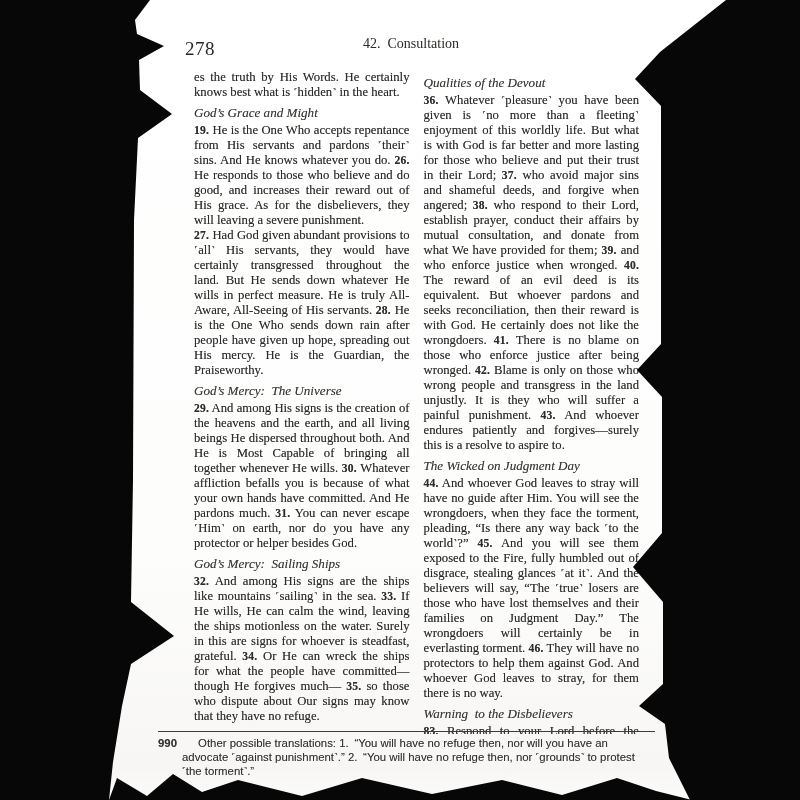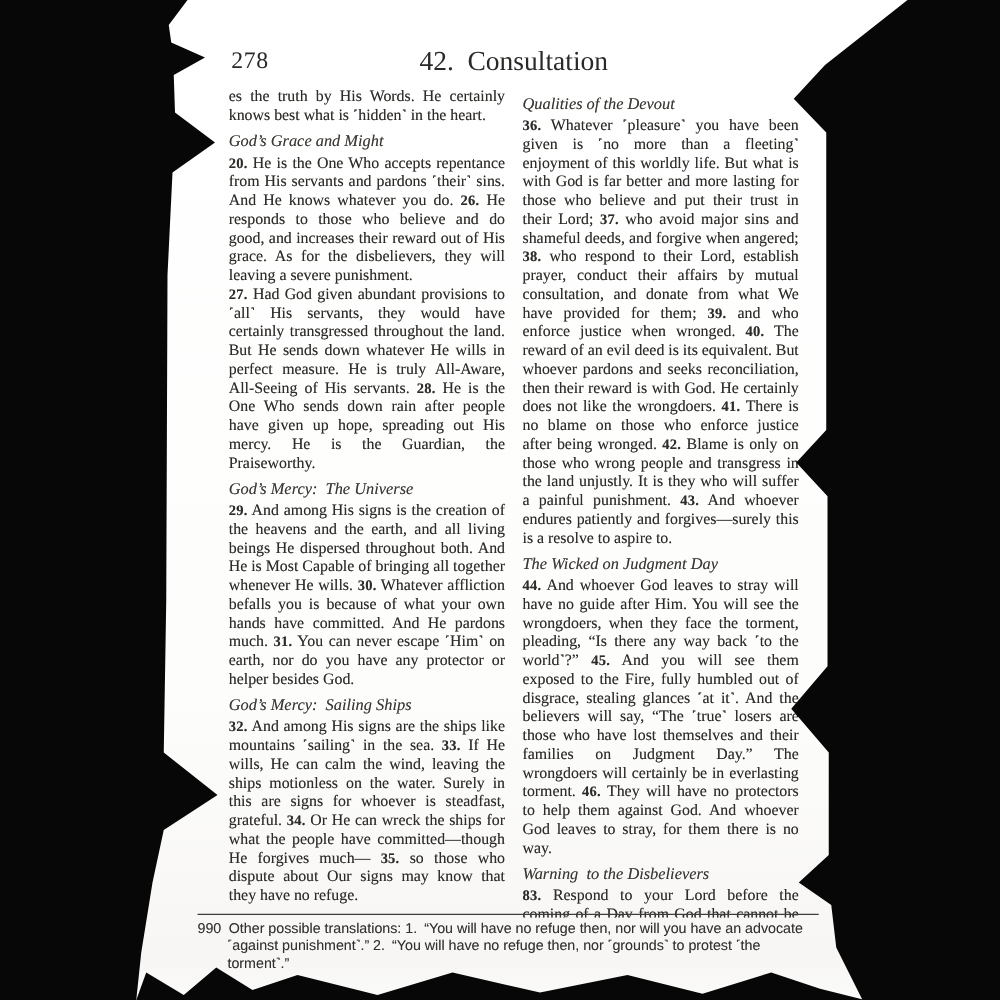--- a/index.html
+++ b/index.html
@@ -13,62 +13,62 @@
   }
   .content{
     position:absolute;left:183px;top:36px;width:456px;
   }
   .header{position:relative;height:30px;margin-bottom:4px;}
   .page-number{
     position:absolute;left:2px;top:2px;font-size:19px;letter-spacing:0.5px;color:#2b2927;
   }
   .chapter-title{
     position:absolute;left:50%;top:0;transform:translateX(-50%);
-    font-size:22px;white-space:nowrap;color:#2b2927;
+    font-size:14px;white-space:nowrap;color:#2b2927;
   }
   .columns{
-    display:flex;flex-direction:row;gap:14px;height:664px;overflow:hidden;
+    display:flex;flex-direction:row;gap:14px;height:664px;overflow:hidden;margin-left:11px;
   }
   .col{width:221px;}
   .para{
     font-size:12.7px;line-height:15px;text-align:justify;
     text-shadow:0 0 0.5px rgba(70,65,60,0.55);
   }
   .vnum{font-weight:bold;font-size:11.6px;letter-spacing:0.2px;}
   .heading{
     font-style:italic;text-align:left;font-size:13.1px;line-height:16px;
     margin:5px 0 2px 0;color:#3a3734;text-shadow:0 0 0.5px rgba(70,65,60,0.5);
   }
   .footnote-block{
     position:absolute;left:158px;top:731px;width:497px;
     border-top:1.5px solid #3f3d3a;padding-top:4px;
     font-family:"Liberation Sans","DejaVu Sans",sans-serif;
     font-size:11.4px;line-height:14px;color:#333130;
     text-shadow:0 0 0.5px rgba(70,65,60,0.4);
   }
   .footnote-inner{padding-left:24px;text-indent:-24px;}
-  .fn-num{padding-right:6px;}
+  .fn-num{padding-right:21px;font-weight:bold;}
   .scan-edges{position:absolute;inset:0;pointer-events:none;}
 </style>
 </head>
 <body>
 
 <div class="viewport">
   <div class="page-surface"></div>
 
   <div class="content">
     <div class="header">
       <span class="page-number">278</span>
       <span class="chapter-title">42. Consultation</span>
     </div>
     <div class="columns">
       <div class="col" id="col-left">
           <div class="para"><span>es the truth by His Words. He certainly knows best what is ˹hidden˺ in the heart.</span></div>
           <div class="heading">God’s Grace and Might</div>
-          <div class="para"><span class="vnum">20.</span><span> He is the One Who accepts repentance from His servants and pardons ˹their˺ sins. And He knows whatever you do. </span><span class="vnum">26.</span><span> He responds to those who believe and do good, and increases their reward out of His grace. As for the disbelievers, they will leaving a severe punishment.</span></div>
+          <div class="para"><span class="vnum">19.</span><span> He is the One Who accepts repentance from His servants and pardons ˹their˺ sins. And He knows whatever you do. </span><span class="vnum">26.</span><span> He responds to those who believe and do good, and increases their reward out of His grace. As for the disbelievers, they will leaving a severe punishment.</span></div>
           <div class="para"><span class="vnum">27.</span><span> Had God given abundant provisions to ˹all˺ His servants, they would have certainly transgressed throughout the land. But He sends down whatever He wills in perfect measure. He is truly All-Aware, All-Seeing of His servants. </span><span class="vnum">28.</span><span> He is the One Who sends down rain after people have given up hope, spreading out His mercy. He is the Guardian, the Praiseworthy.</span></div>
           <div class="heading">God’s Mercy: The Universe</div>
           <div class="para"><span class="vnum">29.</span><span> And among His signs is the creation of the heavens and the earth, and all living beings He dispersed throughout both. And He is Most Capable of bringing all together whenever He wills. </span><span class="vnum">30.</span><span> Whatever affliction befalls you is because of what your own hands have committed. And He pardons much. </span><span class="vnum">31.</span><span> You can never escape ˹Him˺ on earth, nor do you have any protector or helper besides God.</span></div>
           <div class="heading">God’s Mercy: Sailing Ships</div>
           <div class="para"><span class="vnum">32.</span><span> And among His signs are the ships like mountains ˹sailing˺ in the sea. </span><span class="vnum">33.</span><span> If He wills, He can calm the wind, leaving the ships motionless on the water. Surely in this are signs for whoever is steadfast, grateful. </span><span class="vnum">34.</span><span> Or He can wreck the ships for what the people have committed—though He forgives much— </span><span class="vnum">35.</span><span> so those who dispute about Our signs may know that they have no refuge.</span></div>
         </div>
       <div class="col" id="col-right">
           <div class="heading">Qualities of the Devout</div>
           <div class="para"><span class="vnum">36.</span><span> Whatever ˹pleasure˺ you have been given is ˹no more than a fleeting˺ enjoyment of this worldly life. But what is with God is far better and more lasting for those who believe and put their trust in their Lord; </span><span class="vnum">37.</span><span> who avoid major sins and shameful deeds, and forgive when angered; </span><span class="vnum">38.</span><span> who respond to their Lord, establish prayer, conduct their affairs by mutual consultation, and donate from what We have provided for them; </span><span class="vnum">39.</span><span> and who enforce justice when wronged. </span><span class="vnum">40.</span><span> The reward of an evil deed is its equivalent. But whoever pardons and seeks reconciliation, then their reward is with God. He certainly does not like the wrongdoers. </span><span class="vnum">41.</span><span> There is no blame on those who enforce justice after being wronged. </span><span class="vnum">42.</span><span> Blame is only on those who wrong people and transgress in the land unjustly. It is they who will suffer a painful punishment. </span><span class="vnum">43.</span><span> And whoever endures patiently and forgives—surely this is a resolve to aspire to.</span></div>
           <div class="heading">The Wicked on Judgment Day</div>

